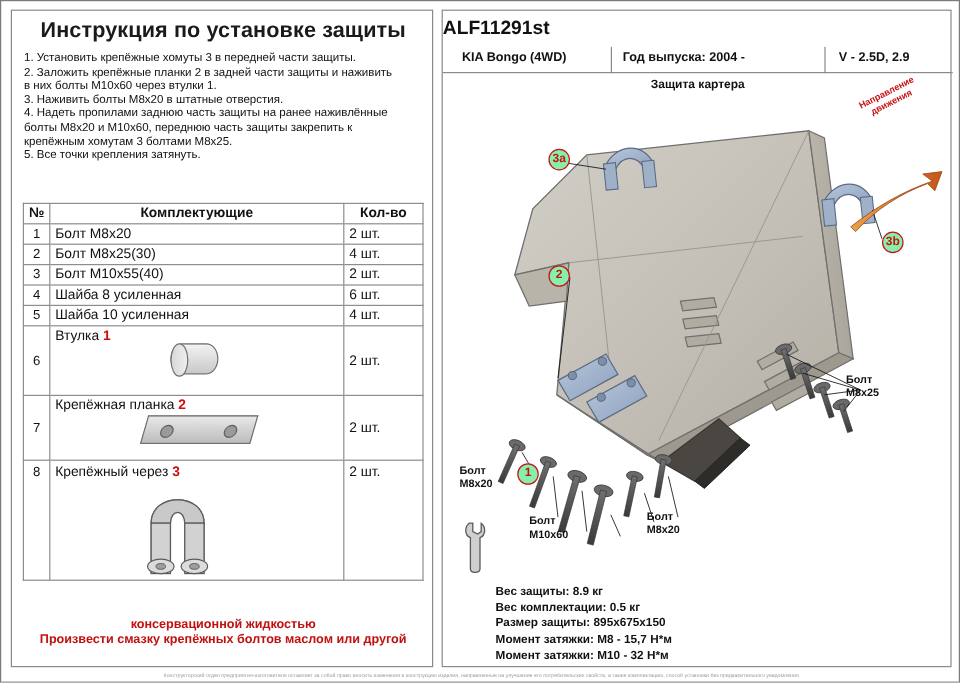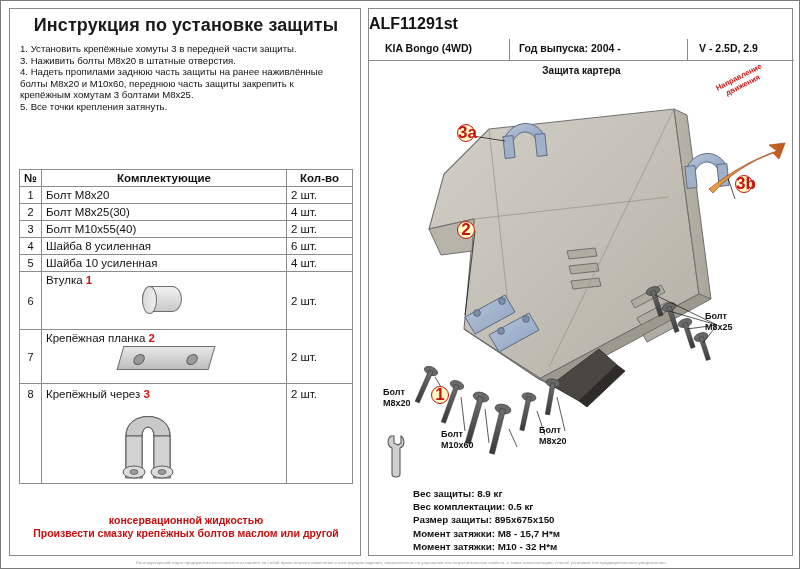--- a/index.html
+++ b/index.html
@@ -132,22 +132,22 @@
   #wrench { position:absolute; left:12px; top:425px; width:40px; height:46px; }
 
   #bottomstrip {
     position:absolute; left:8px; top:556px; width:784px; height:11px;
     font-size:4.4px; color:#9a9a9a; text-align:center; line-height:11px;
     overflow:hidden; white-space:nowrap;
   }
 
   .callout {
     position:absolute; width:18px; height:18px; border-radius:50%;
-    background:#fef9c3; border:1.4px solid #c71212;
-    color:#c71212; font-size:17px; font-weight:bold;
+    background:#86efac; border:1.4px solid #c71212;
+    color:#c71212; font-size:10px; font-weight:bold;
     text-align:center; line-height:15px;
   }
   .lbl {
     position:absolute; font-size:9px; font-weight:bold; color:#111; line-height:10.5px;
     white-space:nowrap;
   }
   #dirlabel {
     position:absolute; left:334px; top:64px; width:76px;
     font-size:7.6px; font-weight:bold; color:#c71212;
     transform:rotate(-27deg);
@@ -159,20 +159,26 @@
 
 <div id="sheet">
 
   <div id="left">
 
     <div id="title">Инструкция по установке защиты</div>
 
     <div id="steps">
       <div class="ln">
         <span>1. Установить крепёжные хомуты 3 в передней части защиты.</span>
+      </div>
+      <div class="ln">
+        <span>2. Заложить крепёжные планки 2 в задней части защиты и наживить</span>
+      </div>
+      <div class="ln">
+        <span>в них болты М10х60 через втулки 1.</span>
       </div>
       <div class="ln">
         <span>3. Наживить болты М8х20 в штатные отверстия.</span>
       </div>
       <div class="ln">
         <span>4. Надеть пропилами заднюю часть защиты на ранее наживлённые</span>
       </div>
       <div class="ln">
         <span>болты М8х20 и М10х60, переднюю часть защиты закрепить к</span>
       </div>
@@ -420,21 +426,21 @@
           <path d="M348,246 L318,250"></path>
           <path d="M348,246 L334,264"></path>
           <path d="M348,246 L286,216"></path>
         </g>
 
         <path d="M340,110 C360,94 384,80 408,72 L400,66 L416,64 L410,80 L404,74 C382,82 360,96 344,114 Z" fill="url(#gArrow)" stroke="#a0481a" stroke-width="0.7"></path>
 
       </svg>
 
       <div class="callout" style="left:88px; top:45px;">3a</div>
-      <div class="callout" style="left:366px; top:96px;">3b</div>
+      <div class="callout" style="left:366px; top:114px;">3b</div>
       <div class="callout" style="left:88px; top:142px;">2</div>
       <div class="callout" style="left:62px; top:307px;">1</div>
 
       <div class="lbl" style="left:336px; top:232px;">
         <div>Болт</div>
         <div>М8х25</div>
       </div>
       <div class="lbl" style="left:14px; top:308px;">
         <div>Болт</div>
         <div>М8х20</div>

